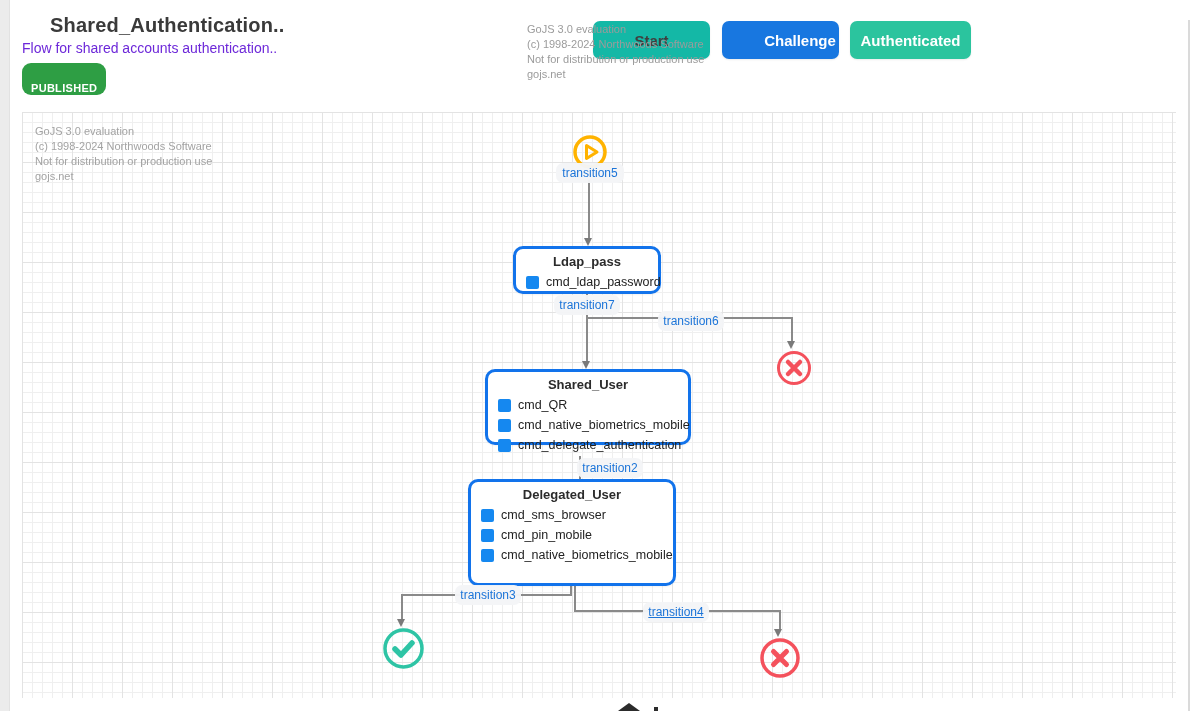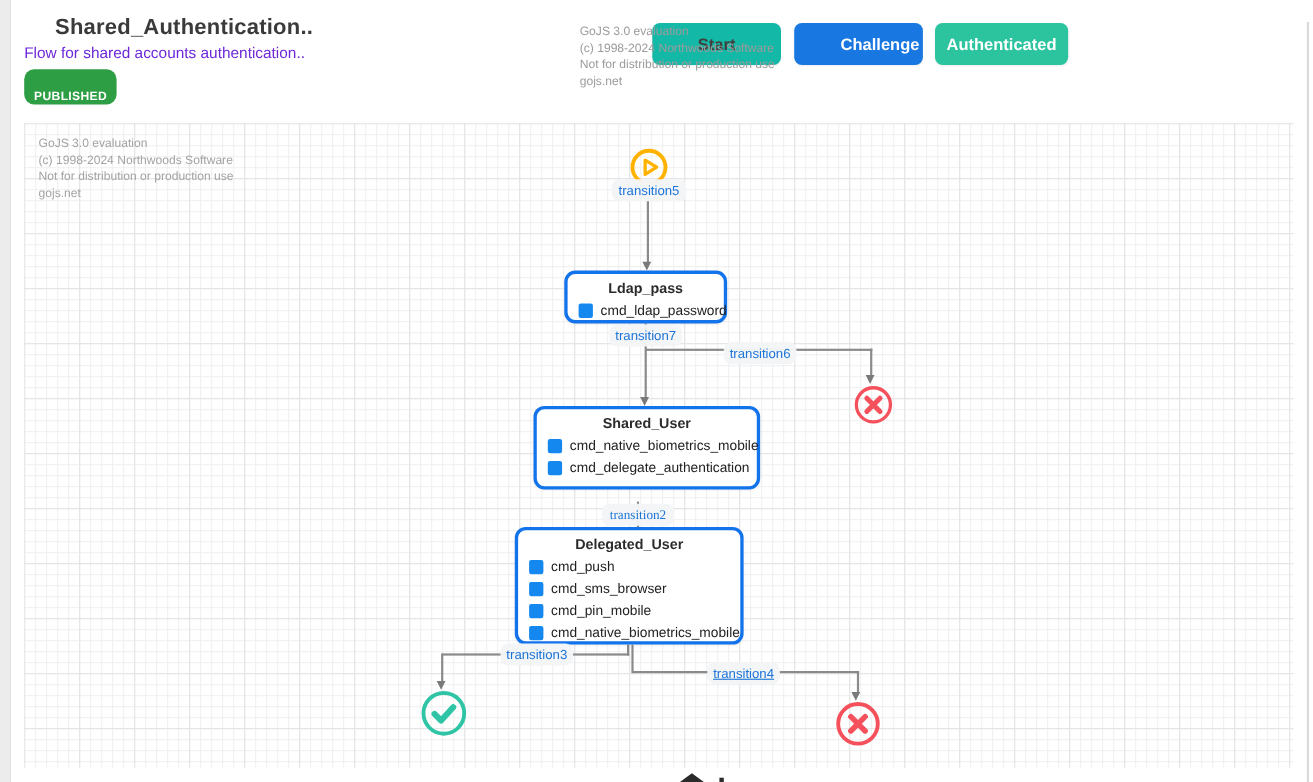--- a/index.html
+++ b/index.html
@@ -152,52 +152,52 @@
     <div class="item-row">
       <span class="sq"></span>
       <span class="item-label">cmd_ldap_password</span>
     </div>
   </div>
 
   <div class="node" style="left:485px; top:369px; width:206px; height:76px;">
     <div class="node-title">Shared_User</div>
     <div class="item-row">
       <span class="sq"></span>
+      <span class="item-label">cmd_QR</span>
+    </div>
+    <div class="item-row">
+      <span class="sq"></span>
       <span class="item-label">cmd_native_biometrics_mobile</span>
     </div>
     <div class="item-row">
       <span class="sq"></span>
       <span class="item-label">cmd_delegate_authentication</span>
     </div>
   </div>
 
   <div class="node" style="left:468px; top:479px; width:208px; height:107px;">
     <div class="node-title">Delegated_User</div>
-    <div class="item-row">
-      <span class="sq"></span>
-      <span class="item-label">cmd_push</span>
-    </div>
     <div class="item-row">
       <span class="sq"></span>
       <span class="item-label">cmd_sms_browser</span>
     </div>
     <div class="item-row">
       <span class="sq"></span>
       <span class="item-label">cmd_pin_mobile</span>
     </div>
     <div class="item-row">
       <span class="sq"></span>
       <span class="item-label">cmd_native_biometrics_mobile</span>
     </div>
   </div>
 
   <div class="tlabel" style="left:556px; top:163px; width:68px;">transition5</div>
   <div class="tlabel" style="left:554px; top:295px; width:66px;">transition7</div>
   <div class="tlabel" style="left:658px; top:311px; width:66px;">transition6</div>
-  <div class="tlabel" style="left:547px; top:458px; width:66px;font-family:Liberation Serif, serif;">transition2</div>
+  <div class="tlabel" style="left:577px; top:458px; width:66px;">transition2</div>
   <div class="tlabel" style="left:455px; top:585px; width:66px;">transition3</div>
   <div class="tlabel" style="left:643px; top:602px; width:66px;text-decoration:underline;">transition4</div>
 
   <div class="cutoff">
     <div class="tri"></div>
     <div class="dot"></div>
   </div>
 
 </div>
 

